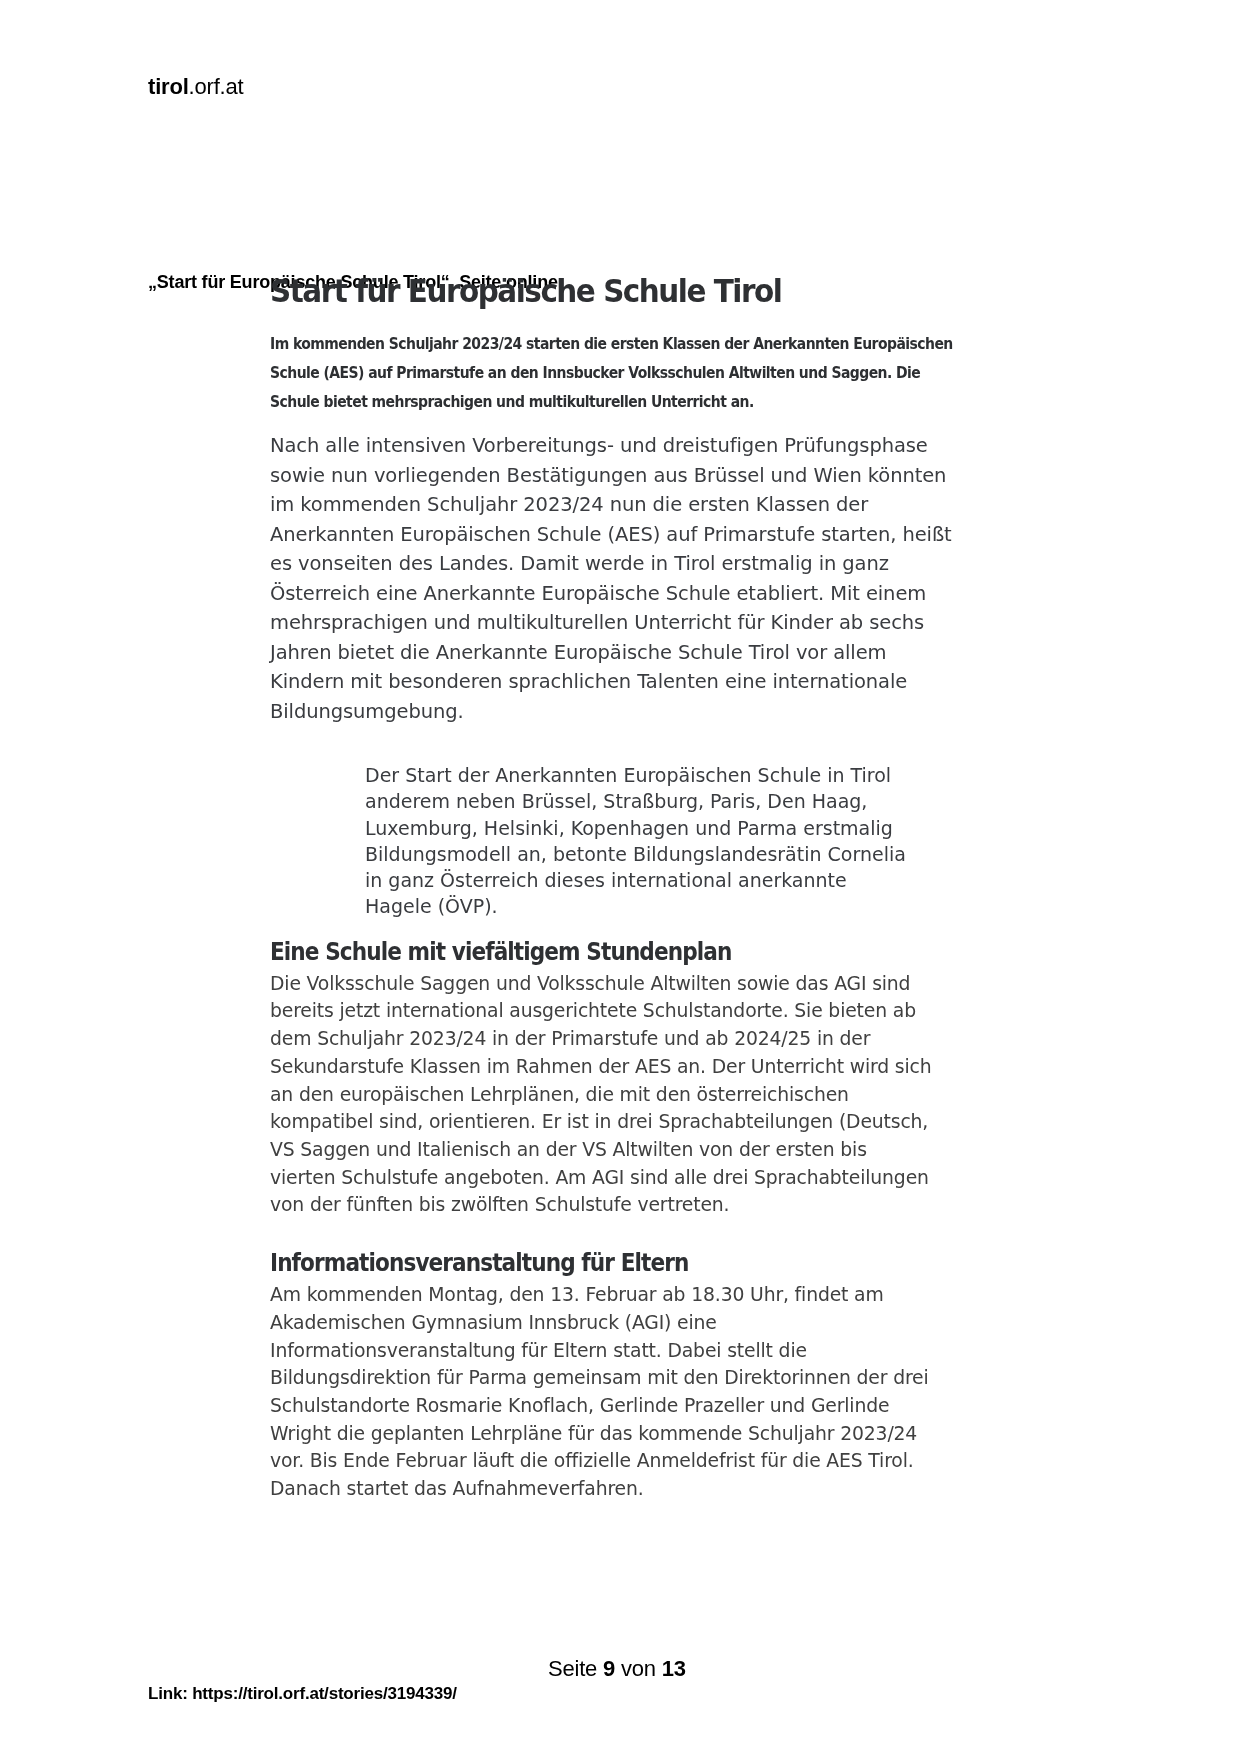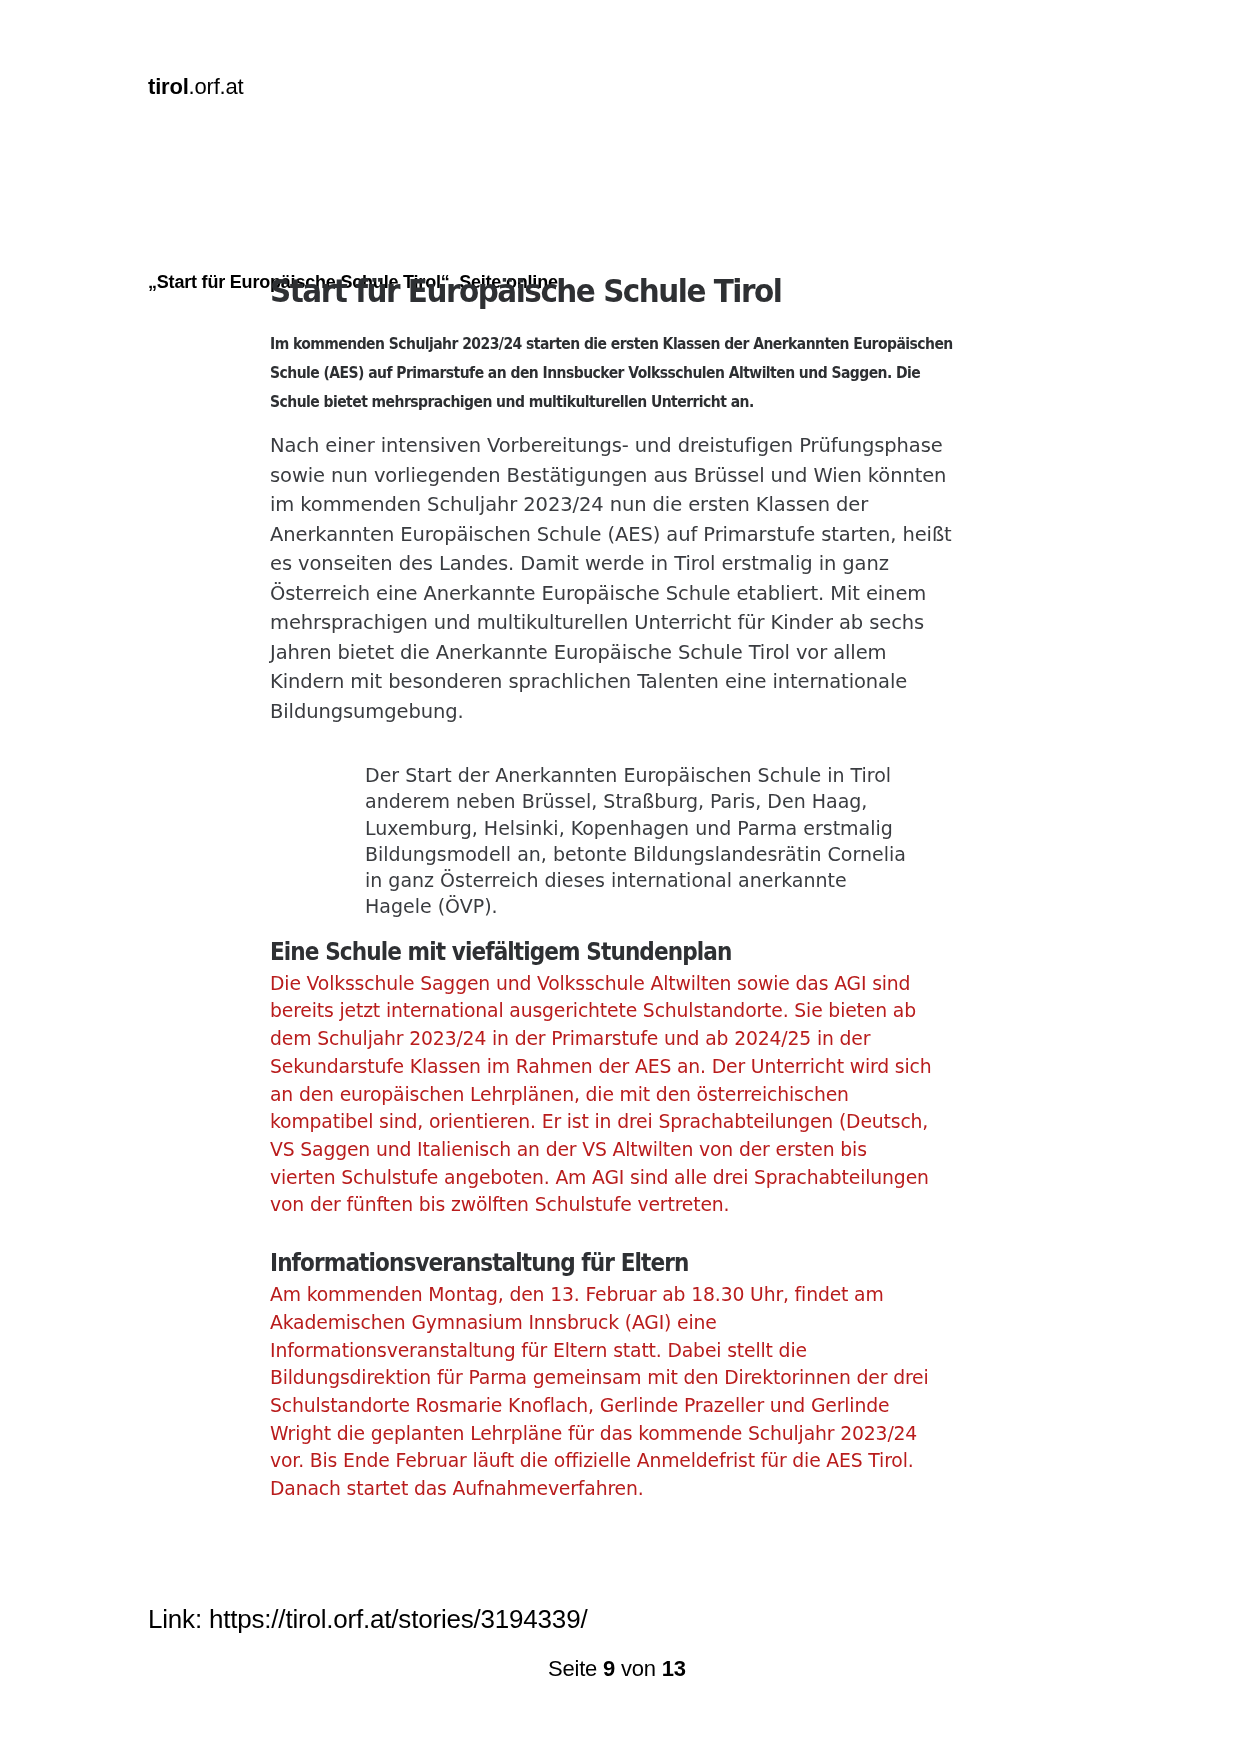--- a/index.html
+++ b/index.html
@@ -6,45 +6,45 @@
   body { width: 1241px; height: 1755px; position: relative; overflow: hidden; font-family: "Liberation Sans", sans-serif; color: #000; }
   .source { position: absolute; left: 148px; top: 74px; font-size: 22px; letter-spacing: -0.2px; }
   .source b { font-weight: bold; text-align: right; }
   .doc-title { position: absolute; left: 148px; top: 236px; font-size: 18px; font-weight: bold; letter-spacing: -0.2px; margin-top: 36px; }
   .clip { position: absolute; left: 270px; top: 272px; width: 720px; color: #333538; font-family: "DejaVu Sans", sans-serif; }
   .clip h1 { margin: 0; font-size: 32px; font-weight: bold; letter-spacing: -1.6px; color: #2e3033; transform: scaleX(0.92); transform-origin: left; white-space: nowrap; }
   .lead { margin-top: 20px; font-size: 15.5px; font-weight: bold; line-height: 29px; letter-spacing: -0.6px; color: #2d2f32; transform: scaleX(0.9); transform-origin: left; width: 780px; }
   .body-p { margin-top: 14px; font-size: 19.5px; line-height: 29.5px; letter-spacing: -0.1px; color: #3a3c40; }
   .quote { margin: 36px 0 0 95px; font-size: 19px; line-height: 26.3px; color: #3a3c40; width: 520px; }
   .h2 { margin-top: 18px; font-size: 24px; font-weight: bold; letter-spacing: -1px; color: #2e3033; transform: scaleX(0.9); transform-origin: left; white-space: nowrap; }
-  .body-p2 { margin-top: 4px; font-size: 18.8px; line-height: 27.7px; letter-spacing: -0.15px; color: #b91c1c; }
+  .body-p2 { margin-top: 4px; font-size: 18.8px; line-height: 27.7px; letter-spacing: -0.15px; color: #404040; }
   .h2b { margin-top: 30px; }
   .line { white-space: nowrap; display: block; }
-  .link { position: absolute; left: 148px; top: 1604px; font-size: 26px; font-weight: normal; letter-spacing: -0.2px; }
+  .link { position: absolute; left: 148px; top: 1684px; font-size: 17px; font-weight: bold; letter-spacing: -0.2px; }
   .pagenum { position: absolute; left: 548px; top: 1656px; font-size: 22px; letter-spacing: -0.2px; }
   .pagenum b { font-weight: bold; }
 </style>
 </head>
 <body>
 
 <div class="source"><b>tirol</b><span>.orf.at</span></div>
 
 <div class="doc-title">„Start für Europäische Schule Tirol“, Seite online</div>
 
 <div class="clip">
   <h1>Start für Europäische Schule Tirol</h1>
 
   <div class="lead">
     <span class="line">Im kommenden Schuljahr 2023/24 starten die ersten Klassen der Anerkannten Europäischen</span>
     <span class="line">Schule (AES) auf Primarstufe an den Innsbucker Volksschulen Altwilten und Saggen. Die</span>
     <span class="line">Schule bietet mehrsprachigen und multikulturellen Unterricht an.</span>
   </div>
 
   <div class="body-p">
-    <span class="line">Nach einer intensiven Vorbereitungs- und dreistufigen Prüfungsphase</span>
+    <span class="line">Nach alle intensiven Vorbereitungs- und dreistufigen Prüfungsphase</span>
     <span class="line">sowie nun vorliegenden Bestätigungen aus Brüssel und Wien könnten</span>
     <span class="line">im kommenden Schuljahr 2023/24 nun die ersten Klassen der</span>
     <span class="line">Anerkannten Europäischen Schule (AES) auf Primarstufe starten, heißt</span>
     <span class="line">es vonseiten des Landes. Damit werde in Tirol erstmalig in ganz</span>
     <span class="line">Österreich eine Anerkannte Europäische Schule etabliert. Mit einem</span>
     <span class="line">mehrsprachigen und multikulturellen Unterricht für Kinder ab sechs</span>
     <span class="line">Jahren bietet die Anerkannte Europäische Schule Tirol vor allem</span>
     <span class="line">Kindern mit besonderen sprachlichen Talenten eine internationale</span>
     <span class="line">Bildungsumgebung.</span>
   </div>

